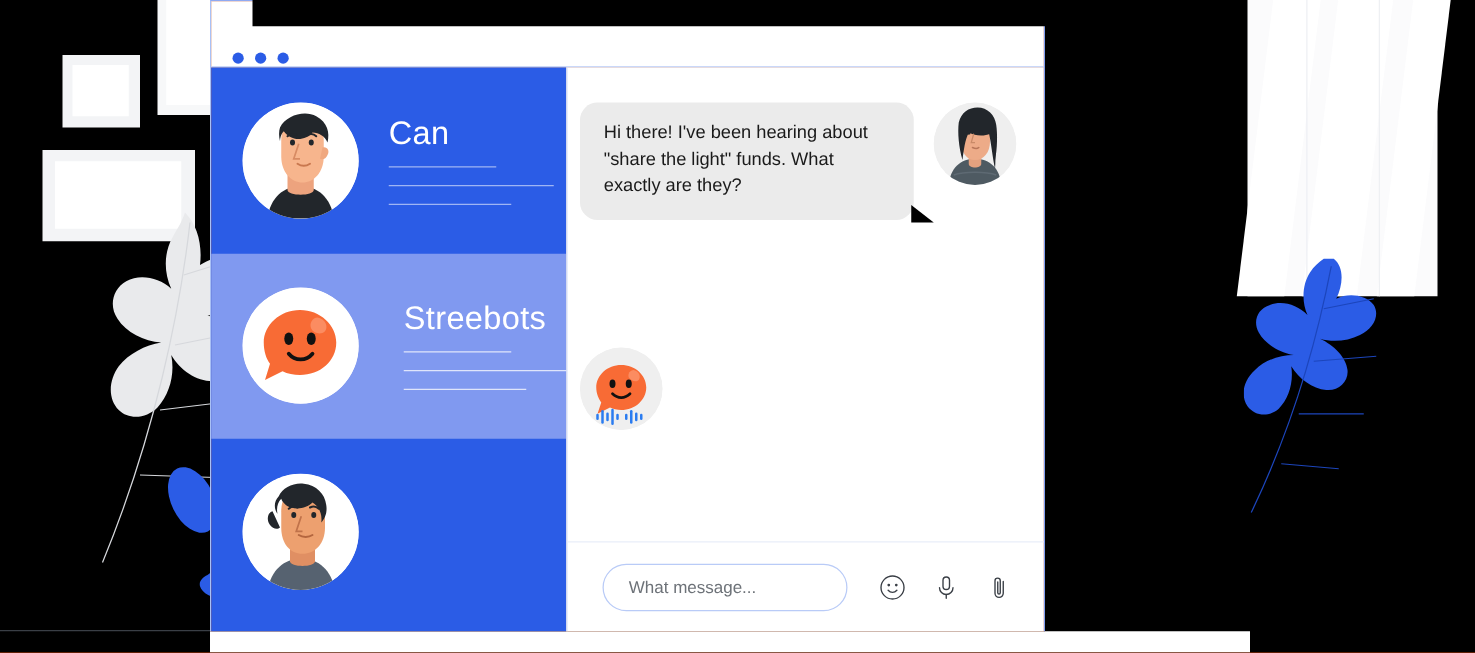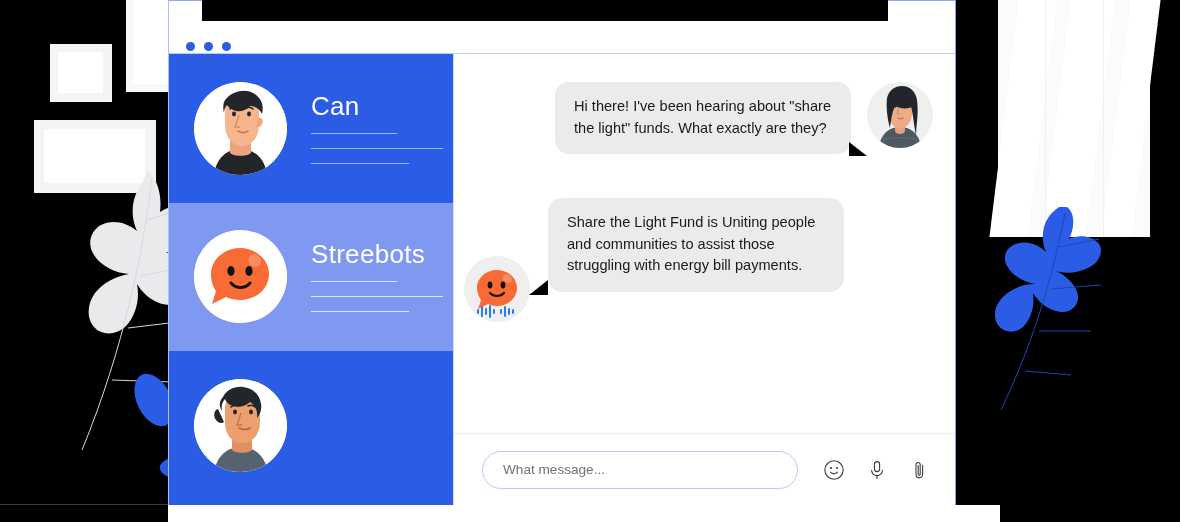--- a/index.html
+++ b/index.html
@@ -50,21 +50,21 @@
     position:absolute;left:168px;top:505px;width:832px;height:17px;background:#ffffff;
   }
 
   
   .top-occluder{
     position:absolute;left:202px;top:0;width:686px;height:21px;background:#000000;
   }
 
   
   .window{
-    position:absolute;left:168px;top:0px;width:788px;height:505px;
+    position:absolute;left:168px;top:0px;width:668px;height:505px;
     background:#c2410c;
     border-left:1px solid #a9c0f5;
     border-right:1px solid #7f9ef0;
     border-top:1px solid #8fa9f2;
     box-sizing:border-box;
   }
   .titlebar{
     position:absolute;left:0;top:0;right:0;height:53px;background:#ffffff;
     border-bottom:1px solid #b9cbf7;box-sizing:border-box;
   }
@@ -72,21 +72,21 @@
   .dot{width:9px;height:9px;border-radius:50%;background:#2b5ce6;}
 
   .body-row{position:absolute;left:0;top:53px;right:0;bottom:0;display:flex;}
 
   
   .sidebar{width:284px;flex:0 0 284px;background:#2b5ce6;position:relative;}
   .conv{
     position:relative;height:148.5px;display:flex;align-items:center;
     padding-left:25px;box-sizing:border-box;cursor:pointer;
   }
-  .conv.active{background:#8099f0;}
+  .conv.active{background:#8099f0;gap:12px;}
   .conv .av{
     width:93px;height:93px;border-radius:50%;overflow:hidden;flex:0 0 93px;
     background:#ffffff;position:relative;
   }
   .conv .meta{margin-left:24px;flex:1;padding-right:22px;}
   .conv .nm{
     color:#ffffff;font-size:26px;letter-spacing:.3px;line-height:1;
     font-family:"Liberation Sans", sans-serif;font-weight:400;
   }
   .conv .ln{height:1px;background:rgba(255,255,255,.55);margin-top:14px;}
@@ -312,24 +312,20 @@
                     <rect x="25" y="49" width="2" height="13" rx="1"></rect>
                     <rect x="29" y="53" width="2" height="5" rx="1"></rect>
                     <rect x="36" y="53" width="2" height="5" rx="1"></rect>
                     <rect x="40" y="50" width="2" height="11" rx="1"></rect>
                     <rect x="44" y="52" width="2" height="7" rx="1"></rect>
                     <rect x="48" y="53" width="2" height="5" rx="1"></rect>
                   </g>
                 </svg>
               </div>
             </div>
-            <div class="bubble in">
-              <span>Share the Light Fund is Uniting people and communities to assist those struggling with energy bill payments.</span>
-              <span class="tail"></span>
-            </div>
           </div>
 
         </div>
 
         <div class="composer">
           <div class="field">
             <span class="ph">What message...</span>
           </div>
           <div class="tools">
             <span class="tool">

